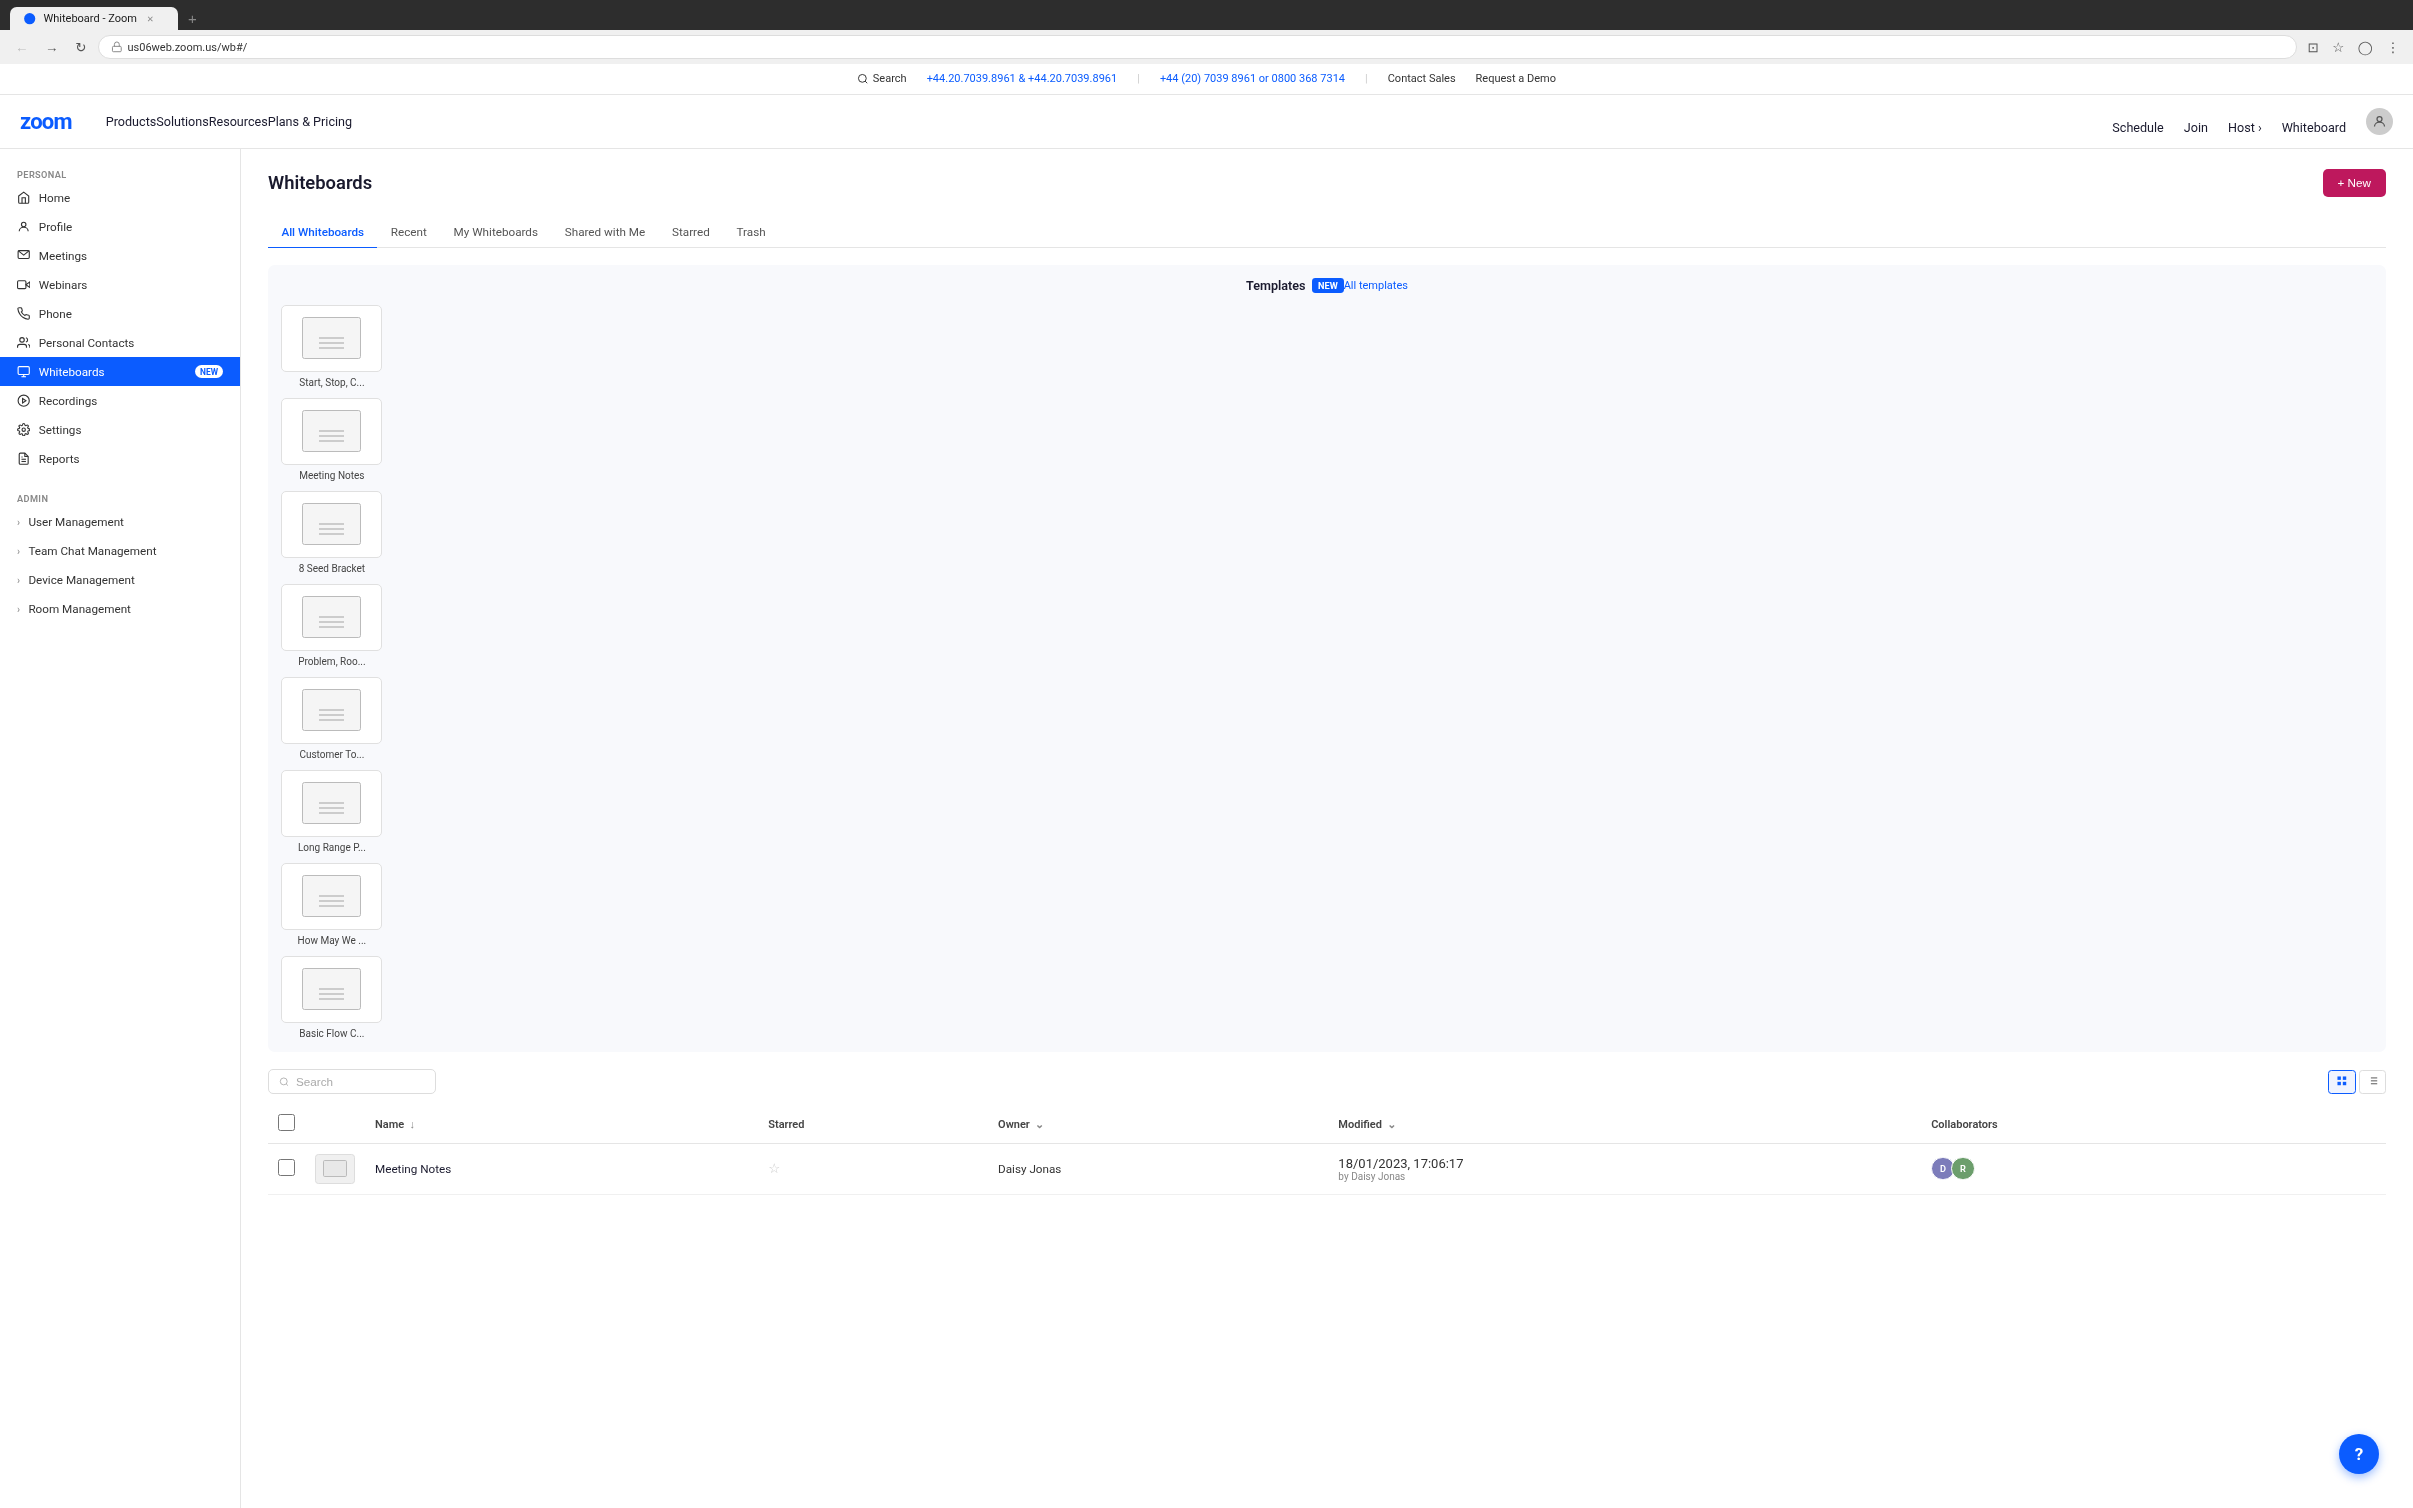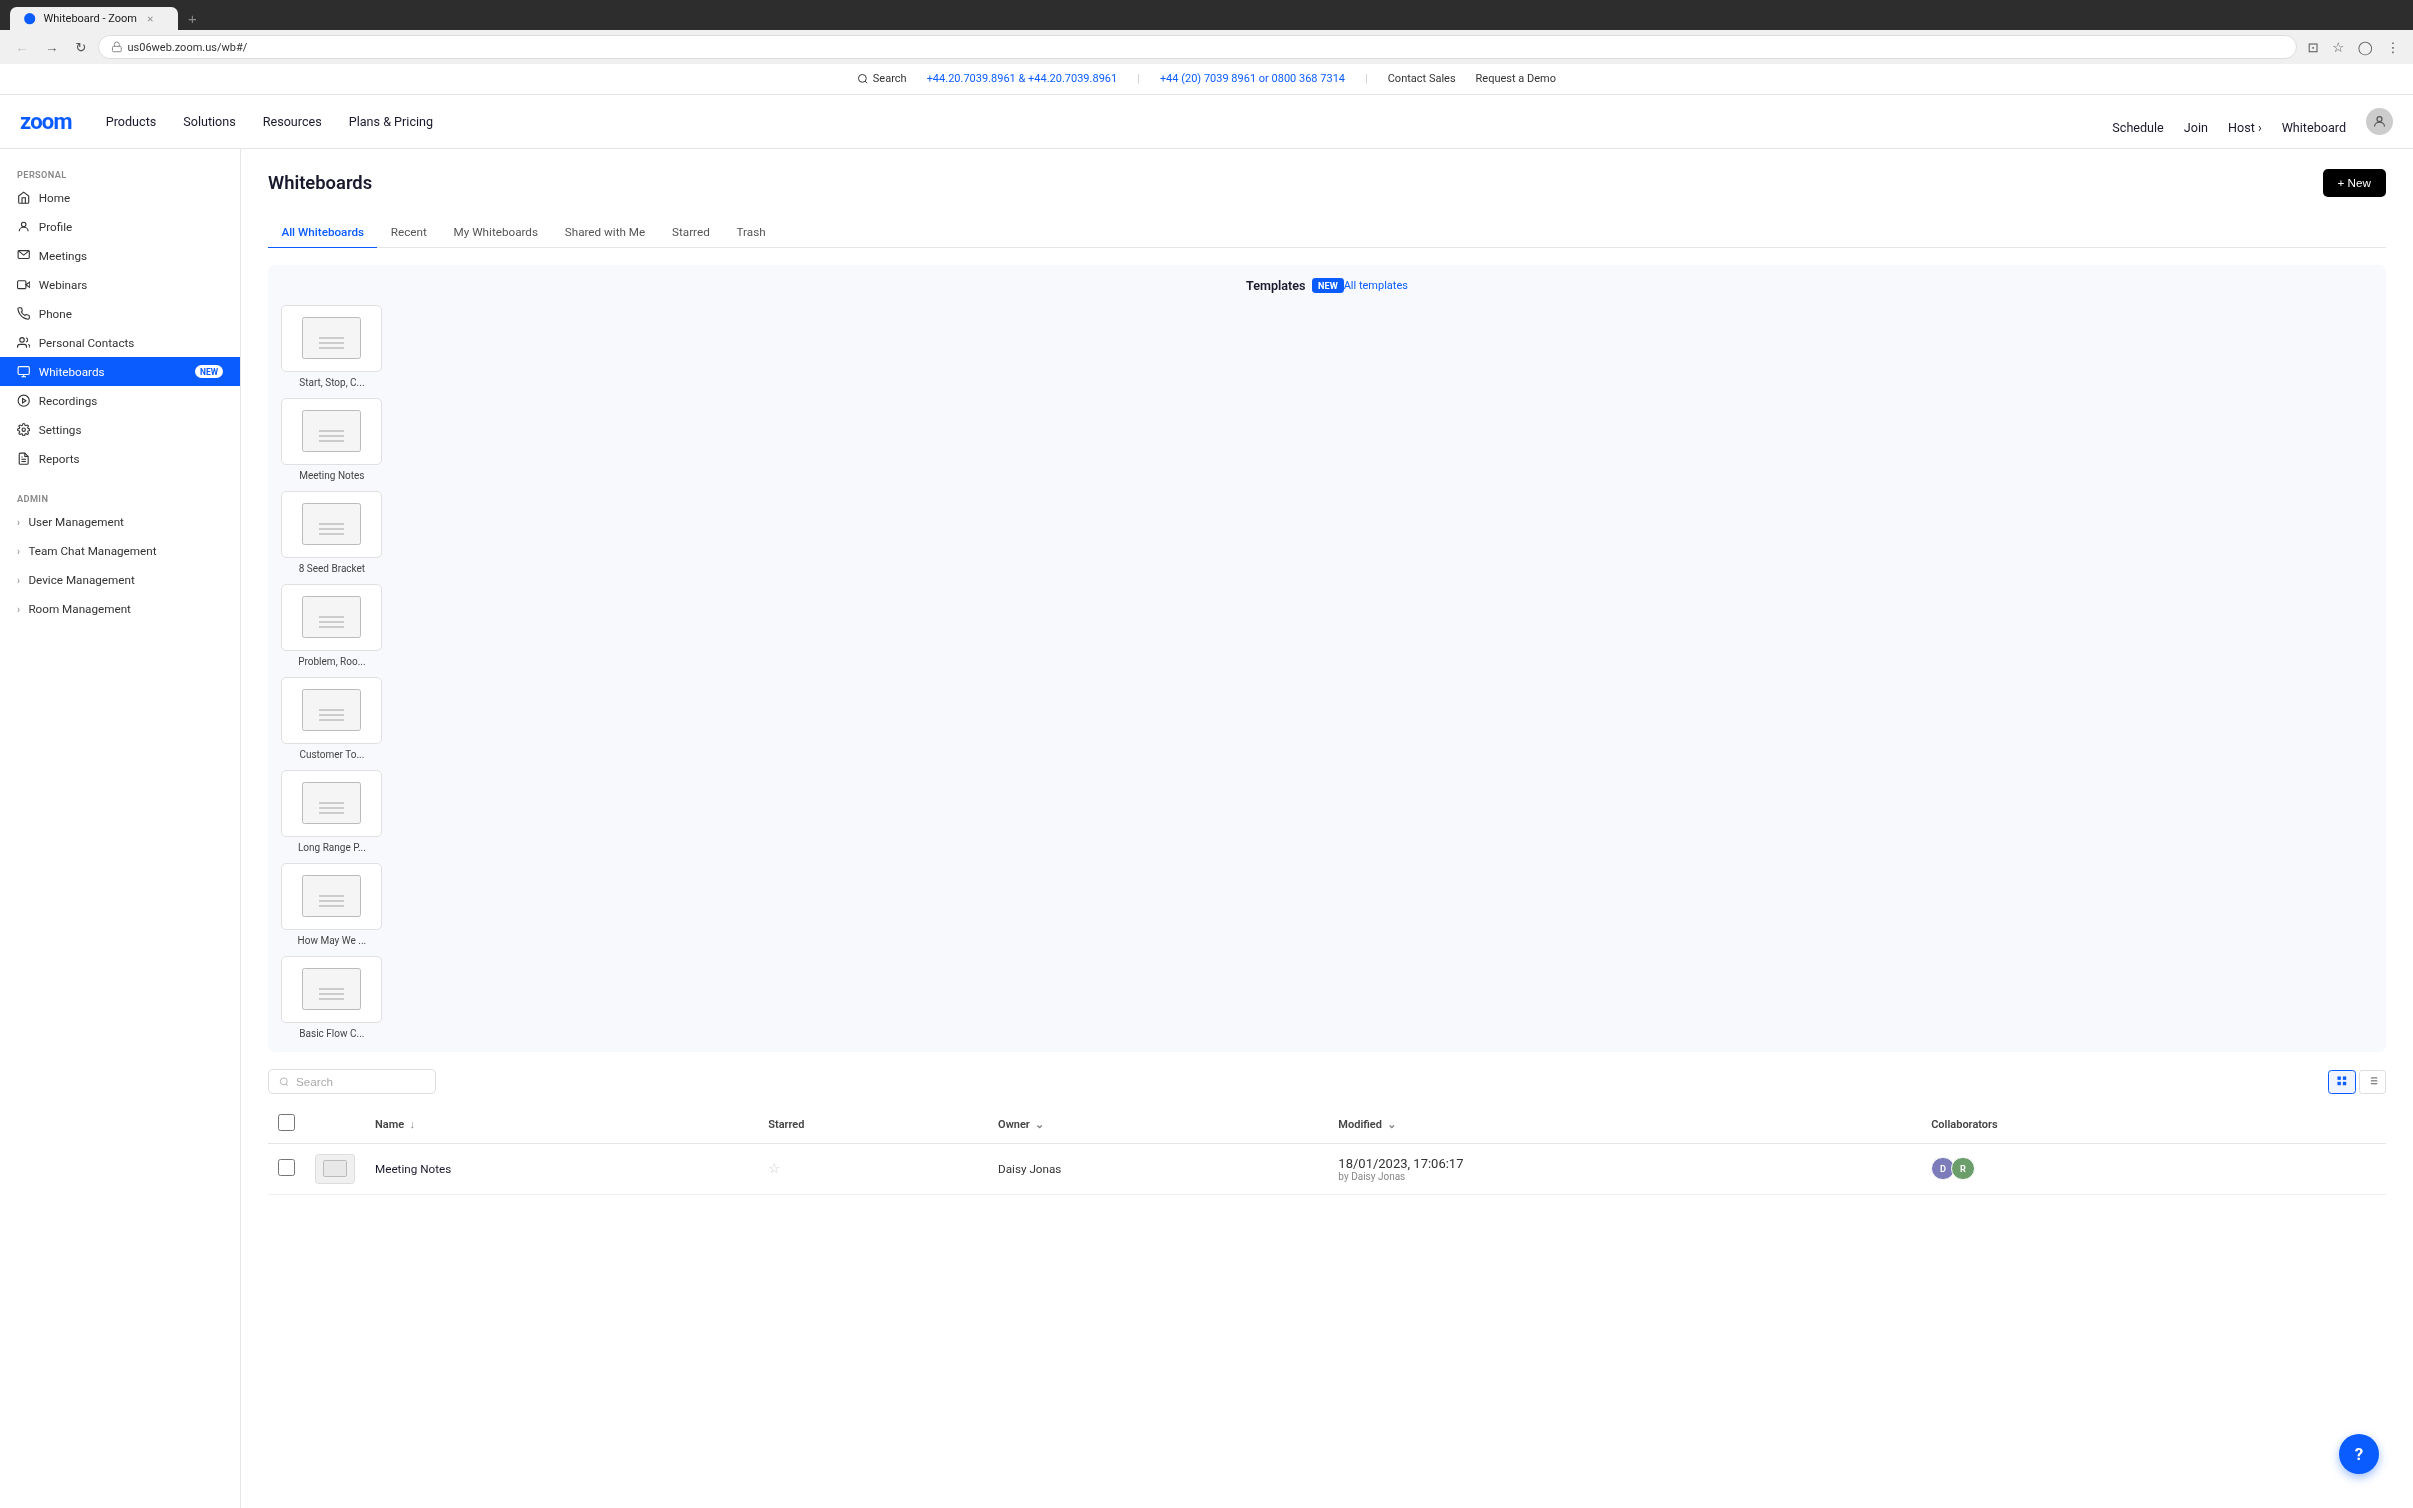--- a/index.html
+++ b/index.html
@@ -22,21 +22,21 @@
 
     
     .top-banner { background: white; text-align: center; padding: 8.4px; font-size: 11px; color: #333; border-bottom: 0.8px solid #e5e5e5; display: flex; align-items: center; justify-content: center; gap: 20px; }
     .top-banner .search-link { display: flex; align-items: center; gap: 4.2px; color: #333; text-decoration: none; }
     .banner-phones { color: #0b5cff; }
     .banner-sep { color: #ccc; }
 
     
     .main-nav { background: white; border-bottom: 0.8px solid #e5e5e5; display: flex; align-items: center; padding: 0 20px; height: 54px; }
     .zoom-logo { color: #0b5cff; font-size: 22px; font-weight: 700; letter-spacing: -0.8px; margin-right: 34px; }
-    .nav-links { display: flex; gap: 27px; flex: 1; }
+    .nav-links { display: flex; flex: 1; }
     .nav-links a { text-decoration: none; color: #1a1a2e; font-size: 12.6px; font-weight: 400; }
     .nav-right { display: flex; align-items: flex-end; gap: 20px; margin-left: auto; }
     .nav-right a { text-decoration: none; color: #1a1a2e; font-size: 12.6px; }
     .nav-right .host-link { display: flex; align-items: center; gap: 2.5px; }
     .nav-right .whiteboard-link { color: #1a1a2e; font-weight: 400; }
     .user-avatar-nav { width: 27px; height: 27px; border-radius: 50%; background: #ccc; display: flex; align-items: center; justify-content: center; color: #555; font-size: 11.7px; }
 
     
     .app-layout { display: flex; height: calc(100vh - 142px); min-height: 503px; }
 
@@ -47,21 +47,21 @@
     .sidebar-item.active { background: #0b5cff; color: white; }
     .sidebar-item .item-label { flex: 1; }
     .sidebar-badge { background: #ff3b30; color: white; font-size: 8.4px; font-weight: 700; padding: 1.7px 5px; border-radius: 8.4px; }
     .sidebar-chevron { font-size: 10px; color: #888; }
     .sidebar-item.active .sidebar-badge { background: white; color: #0b5cff; }
 
     
     .main-content { flex: 1; padding: 20px 27px; overflow-y: auto; background: white; }
     .page-header { display: flex; align-items: center; justify-content: space-between; margin-bottom: 20px; }
     .page-title { font-size: 18.4px; font-weight: 600; color: #1a1a2e; }
-    .new-btn { background: #000000; color: white; border: none; border-radius: 5px; padding: 7.5px 15px; font-size: 11.7px; font-weight: 500; cursor: pointer; display: flex; align-items: center; gap: 5px; }
+    .new-btn { background: #be185d; color: white; border: none; border-radius: 5px; padding: 7.5px 15px; font-size: 11.7px; font-weight: 500; cursor: pointer; display: flex; align-items: center; gap: 5px; }
 
     
     .tabs { display: flex; gap: 0; border-bottom: 1.7px solid #e5e5e5; margin-bottom: 17px; }
     .tab { padding: 8.4px 13.4px; font-size: 11.7px; color: #555; cursor: pointer; border-bottom: 1.7px solid transparent; margin-bottom: -1.7px; }
     .tab.active { color: #0b5cff; border-bottom-color: #0b5cff; font-weight: 500; }
 
     
     .templates-section { background: #f8f9fc; border-radius: 6.7px; padding: 13.4px; margin-bottom: 17px; }
     .templates-header { display: flex; align-items: center; justify-content: center; margin-bottom: 11.7px; }
     .templates-title { display: flex; align-items: center; gap: 6.7px; font-size: 12.6px; font-weight: 600; }

